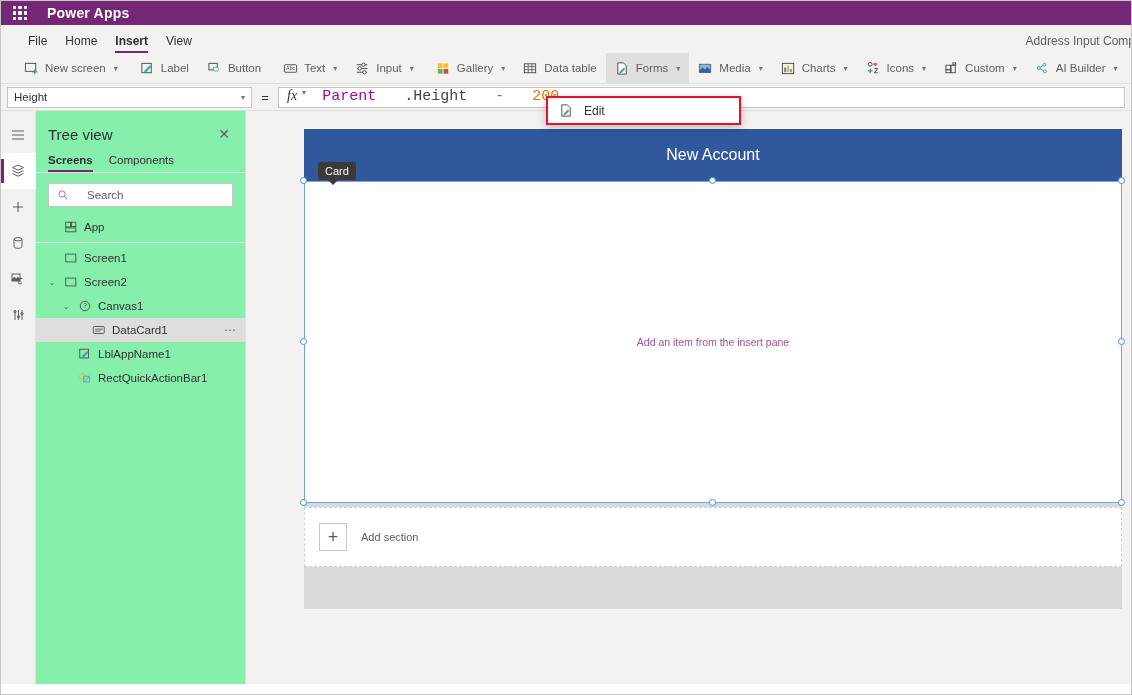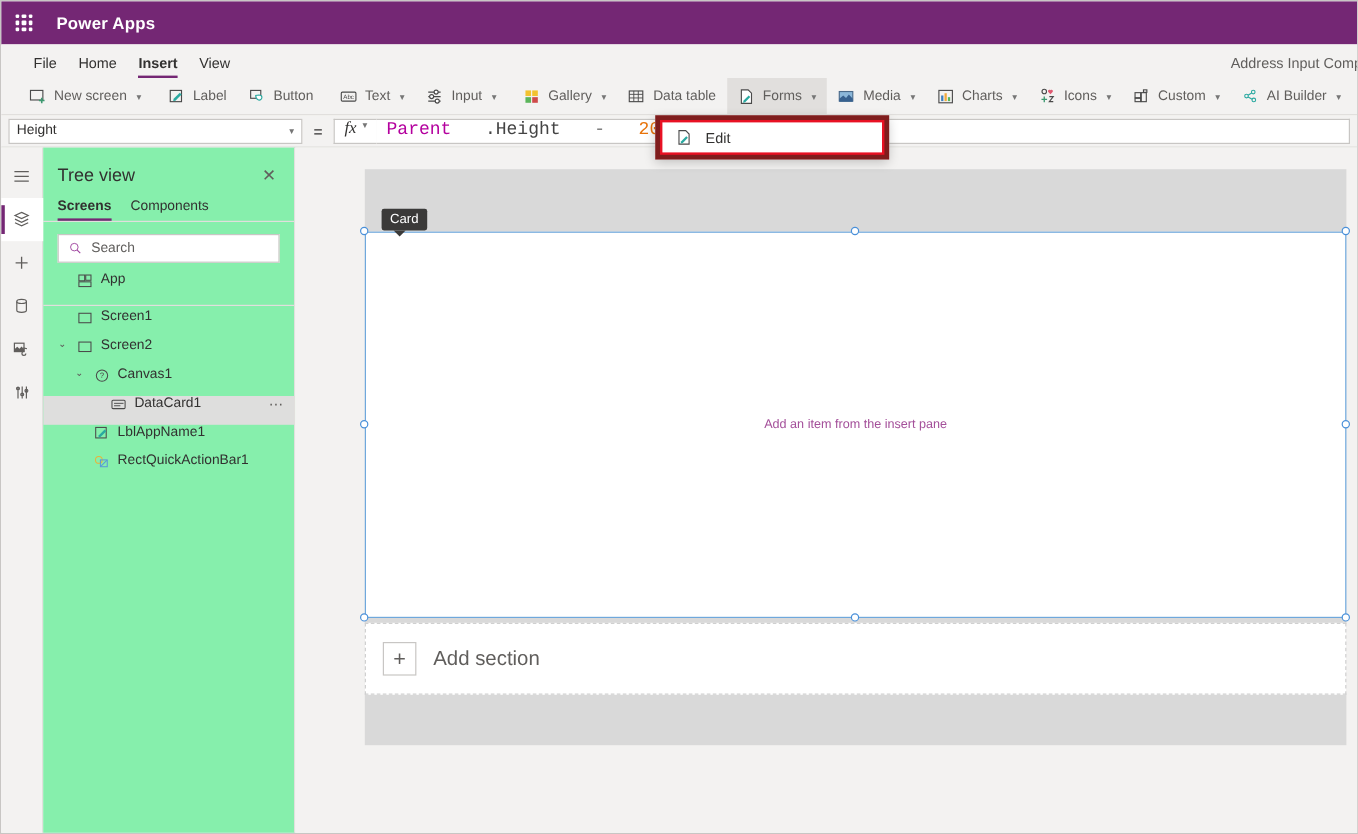--- a/index.html
+++ b/index.html
@@ -8,21 +8,21 @@
     font-family: "Liberation Sans", sans-serif;
     font-size: 12px;
     color: #323130;
     background:#ffffff;
     -webkit-font-smoothing: antialiased;
   }
   .app { position:relative; width:1132px; height:695px; border:1px solid #c8c6c4; overflow:hidden; background:#fff;}
 
   
   .titlebar {
-    height:36px; background:#742774; display:flex; align-items:center;
+    height:24px; background:#742774; display:flex; align-items:center;
     padding-left:10px; color:#fff;
   }
   .waffle { width:18px;height:18px; display:grid; grid-template-columns:repeat(3,1fr);
             grid-template-rows:repeat(3,1fr); gap:2px; padding:2px; cursor:pointer;}
   .waffle i { background:#fff; border-radius:1px; display:block; }
   .app-title { font-size:14px; font-weight:bold; margin-left:18px; letter-spacing:.2px;}
 
   
   .menubar { height:28px; background:#f3f2f1; display:flex; align-items:flex-end;
              padding-left:18px; position:relative; border-bottom:0; }
@@ -39,21 +39,21 @@
             padding-left:14px; border-bottom:1px solid #e1dfdd; position:relative; }
   .rbtn { display:flex; align-items:center; height:31px; padding:0 9px; cursor:pointer;
           color:#605e5c; font-size:11.5px; white-space:nowrap; gap:6px; }
   .rbtn.open { background:#e1dfdd; }
   .rsep { width:1px; height:20px; background:#d6d4d2; margin:0 2px; }
   .chev { font-size:8px; color:#767676; margin-left:2px; }
   .ic { width:15px; height:15px; display:inline-block; flex:none; }
 
   
   .dropdown { position:absolute; left:545px; top:95px; width:195px; background:#fff;
-              border:5px solid #7f1d1d; box-shadow:0 3px 9px rgba(0,0,0,.22); z-index:60; }
+              border:1px solid #7f1d1d; box-shadow:0 3px 9px rgba(0,0,0,.22); z-index:60; }
   .dditem { height:27px; display:flex; align-items:center; gap:10px; padding:0 12px;
             font-size:12px; color:#323130; cursor:pointer; }
   .dditem.hl { outline:2px solid #e81123; outline-offset:-1px; }
 
   
   .fbar { height:27px; background:#f3f2f1; display:flex; align-items:center;
           padding:0 6px; border-bottom:1px solid #e1dfdd; }
   .propsel { width:245px; height:21px; background:#fff; border:1px solid #c8c6c4;
              display:flex; align-items:center; padding:0 6px; font-size:11.5px;
              color:#323130; justify-content:space-between; cursor:pointer; }
@@ -85,26 +85,26 @@
                padding:14px 12px 8px 12px; }
   .tree-title { font-size:15px; color:#323130; }
   .xbtn { color:#605e5c; cursor:pointer; font-size:14px; line-height:1; padding:2px 3px; }
   .tabs { display:flex; gap:16px; padding:0 12px; border-bottom:1px solid #e1dfdd; }
   .tab { font-size:11.5px; padding:3px 0 6px 0; cursor:pointer; color:#323130; position:relative;}
   .tab.active { font-weight:bold; }
   .tab.active::after { content:""; position:absolute; left:0; right:0; bottom:0;
                        height:2px; background:#742774; }
   .searchwrap { padding:10px 12px 8px 12px; }
   .search { height:24px; border:1px solid #c8c6c4; background:#fff; display:flex;
-            align-items:center; gap:7px; padding:0 8px; }
+            align-items:center; gap:18px; padding:0 8px; }
   .search input { border:0; outline:0; font-size:11.5px; width:100%;
                   font-family:"Liberation Sans",sans-serif; color:#323130; background:transparent;}
   .search input::placeholder { color:#605e5c; }
   .tlist { flex:1; overflow:auto; }
-  .trow { height:24px; display:flex; align-items:flex-start; gap:6px; font-size:11.5px;
+  .trow { height:24px; display:flex; align-items:center; gap:6px; font-size:11.5px;
           color:#323130; cursor:pointer; padding-right:8px; position:relative; }
   .trow.selected { background:#dededd; }
   .trow .caret { width:12px; text-align:center; color:#605e5c; font-size:8px; flex:none; }
   .trow .dots { margin-left:auto; color:#605e5c; letter-spacing:1px; font-size:12px; }
   .divline { height:1px; background:#e1dfdd; margin:3px 0; }
 
   
   .canvaswrap { flex:1; background:#f3f2f1; position:relative; overflow:hidden; }
   .stage { position:absolute; left:58px; top:18px; width:818px; height:480px;
            background:#d9d9d9; }
@@ -114,21 +114,21 @@
   .cardbody { position:absolute; left:0; top:52px; width:100%; height:322px;
               background:#fff; border:1px solid #6fa8dc; }
   .cardhint { position:absolute; width:100%; top:50%; transform:translateY(-50%);
               text-align:center; font-size:10.5px; color:#a4509a; }
   .addsection { position:absolute; left:0; top:378px; width:100%; height:60px;
                 background:#fff; border:1px dashed #d0d0d0;
                 display:flex; align-items:center; padding-left:14px; gap:14px; }
   .plusbox { width:28px; height:28px; border:1px solid #c8c6c4; color:#605e5c;
              display:flex; align-items:center; justify-content:center; font-size:18px;
              font-weight:300; cursor:pointer; background:#fff; }
-  .addlabel { font-size:17px; color:#605e5c; }
+  .addlabel { font-size:11px; color:#605e5c; }
   .handle { position:absolute; width:7px; height:7px; border-radius:50%; background:#fff;
             border:1.5px solid #4a90d9; }
   .cardtag { position:absolute; left:14px; top:33px; background:#3b3a39; color:#fff;
              font-size:11px; padding:3px 7px; border-radius:2px; z-index:5; }
   .cardtag::after { content:""; position:absolute; left:10px; bottom:-5px; border-left:5px solid transparent;
              border-right:5px solid transparent; border-top:5px solid #3b3a39; }
 </style>
 </head>
 <body>
 
@@ -455,20 +455,23 @@
               <path d="M6.8 12.2l6-6" stroke="#5b9bd5"></path>
             </svg>
           <span>RectQuickActionBar1</span>
         </div>
       </div>
     </div>
 
     <div class="canvaswrap">
       <div class="stage">
 
+        <div class="phdr">
+          <span>New Account</span>
+        </div>
 
         <div class="cardtag">Card</div>
 
         <div class="cardbody">
           <div class="cardhint">Add an item from the insert pane</div>
         </div>
 
         <div class="handle" style="left:-4px;  top:48px;"></div>
         <div class="handle" style="left:405px; top:48px;"></div>
         <div class="handle" style="left:814px; top:48px;"></div>

